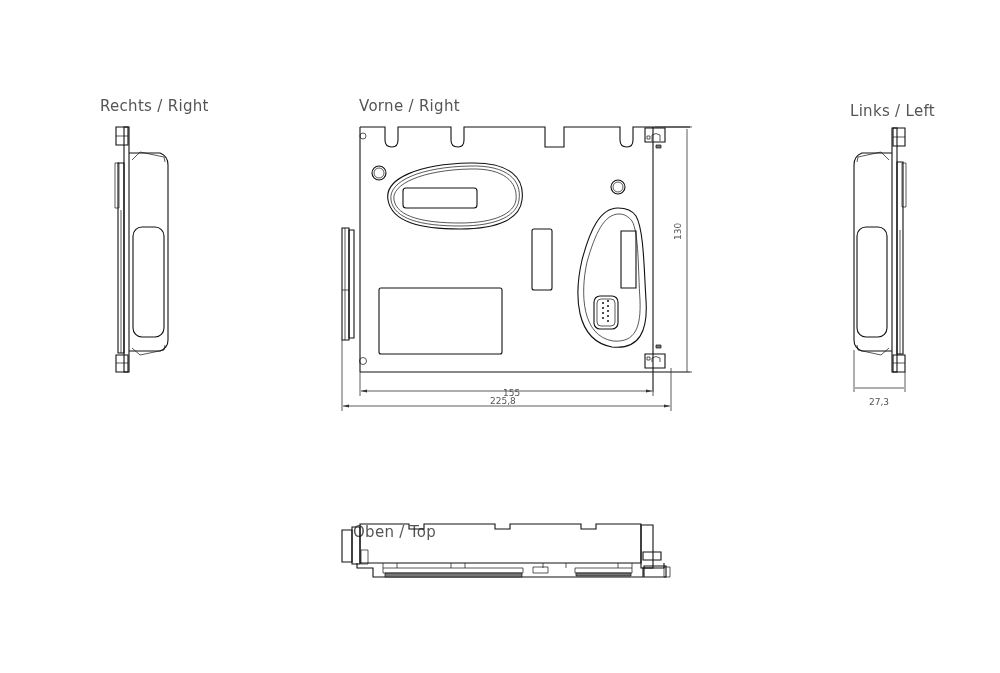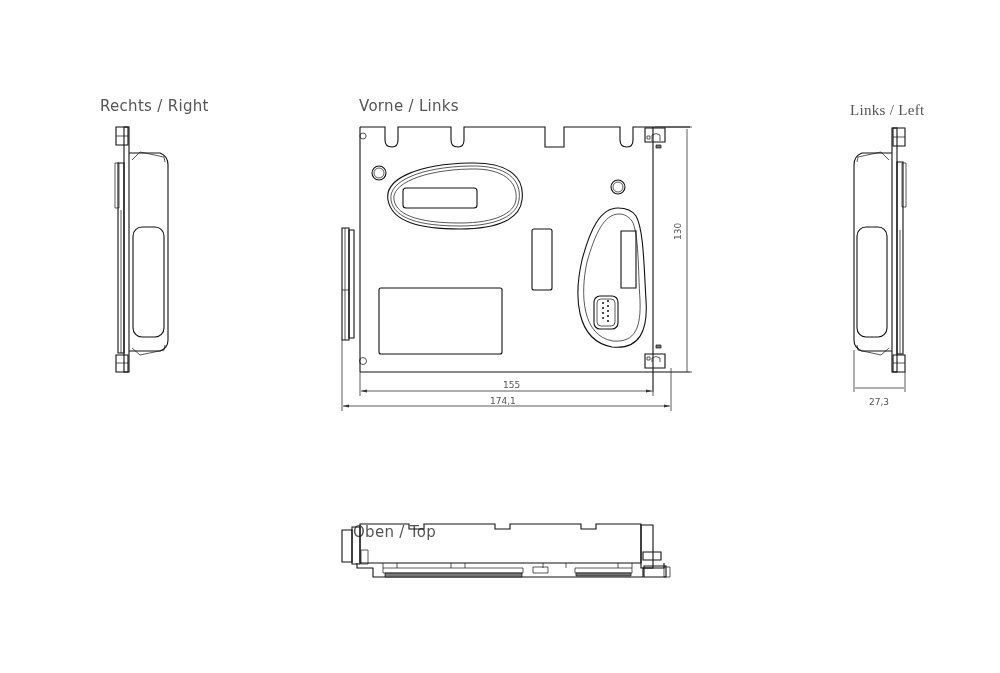--- a/index.html
+++ b/index.html
@@ -13,26 +13,26 @@
   svg.drawing * { vector-effect: non-scaling-stroke; }
   .l { fill: none; stroke: #111111; stroke-width: 1.1; }
   .t { fill: none; stroke: #111111; stroke-width: 0.7; }
   .g { fill: #777777; stroke: #111111; stroke-width: 0.7; }
   .d { fill: none; stroke: #333333; stroke-width: 0.8; }
 </style>
 </head>
 <body>
 
 <div class="label" style="left:100px; top:97px;">Rechts  /  Right</div>
-<div class="label" style="left:359px; top:97px;">Vorne  /  Links</div>
-<div class="label" style="left:850px; top:102px;font-family:Liberation Serif, serif;">Links  /  Left</div>
+<div class="label" style="left:359px; top:97px;">Vorne  /  Right</div>
+<div class="label" style="left:850px; top:102px;">Links  /  Left</div>
 <div class="label" style="left:353px; top:523px;">Oben  /  Top</div>
 
-<div class="dim" style="left:503px; top:380px;">155</div>
-<div class="dim" style="left:490px; top:396px;">174,1</div>
+<div class="dim" style="left:503px; top:388px;">155</div>
+<div class="dim" style="left:490px; top:396px;">225,8</div>
 <div class="dim" style="left:869px; top:377px;margin-top:20px;">27,3</div>
 <div class="dim" style="left:673px; top:240px; transform: rotate(-90deg); transform-origin: left top;">130</div>
 
 <svg class="drawing" width="1000" height="673" viewBox="0 0 1000 673" xmlns="http://www.w3.org/2000/svg">
 
   <g>
 
     <rect class="l" x="116" y="127" width="12" height="18"></rect>
     <line class="t" x1="116" y1="136" x2="128" y2="136"></line>
     <rect class="l" x="116" y="355" width="12" height="17"></rect>

